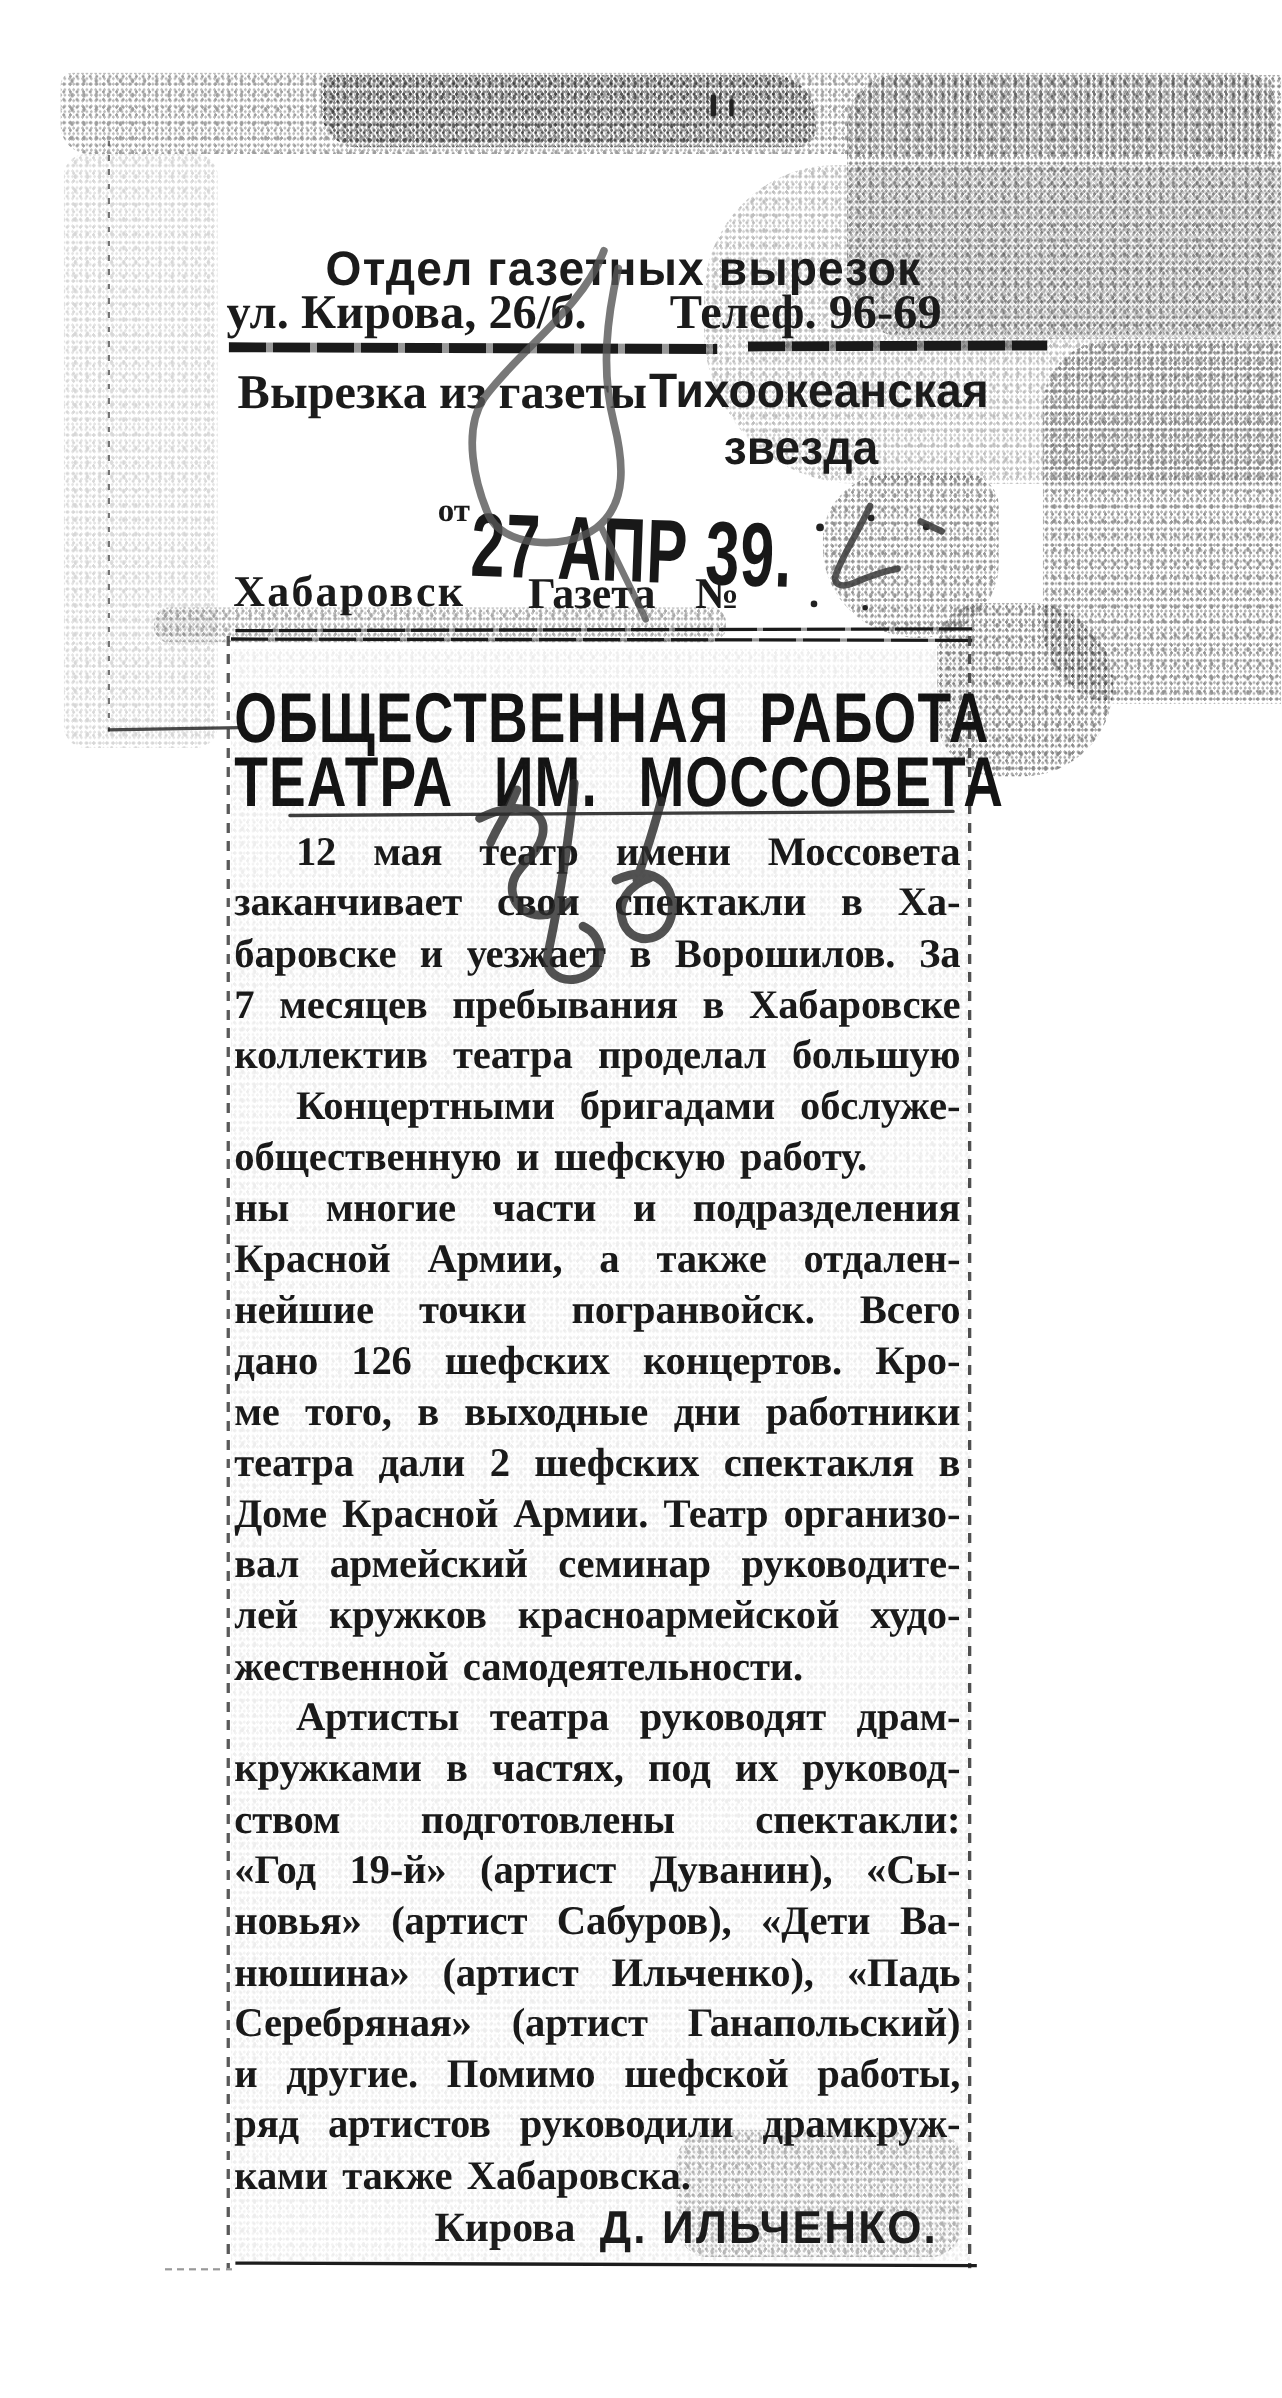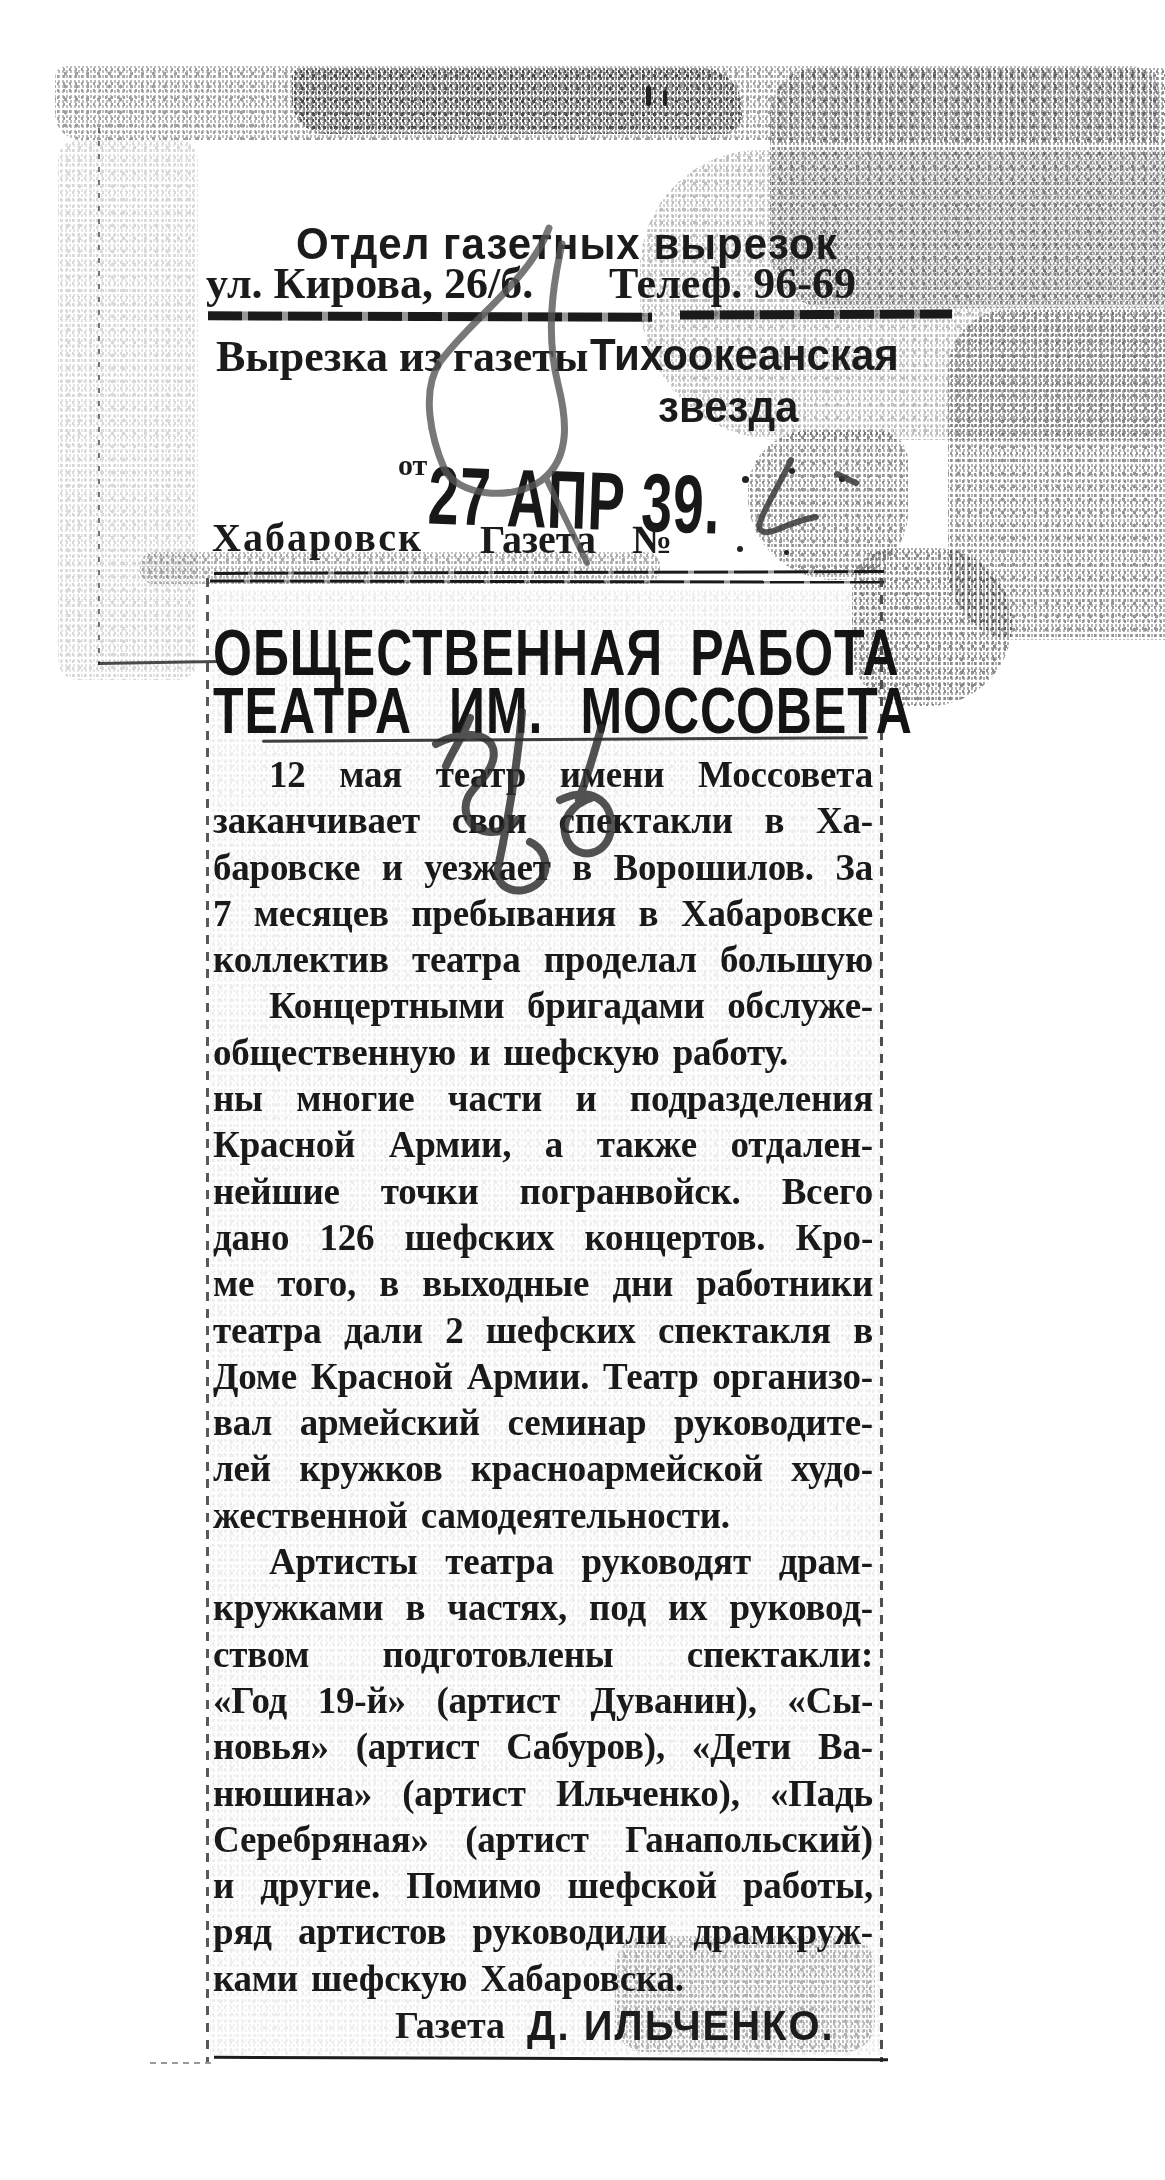--- a/index.html
+++ b/index.html
@@ -122,25 +122,25 @@
       <div class="bodyline noj">жественной самодеятельности.</div>
       <div class="bodyline ind">Артисты театра руководят драм-</div>
       <div class="bodyline">кружками в частях, под их руковод-</div>
       <div class="bodyline">ством подготовлены спектакли:</div>
       <div class="bodyline">«Год 19-й» (артист Дуванин), «Сы-</div>
       <div class="bodyline">новья» (артист Сабуров), «Дети Ва-</div>
       <div class="bodyline">нюшина» (артист Ильченко), «Падь</div>
       <div class="bodyline">Серебряная» (артист Ганапольский)</div>
       <div class="bodyline">и другие. Помимо шефской работы,</div>
       <div class="bodyline">ряд артистов руководили драмкруж-</div>
-      <div class="bodyline noj">ками шефскую Хабаровска.</div>
+      <div class="bodyline noj">ками также Хабаровска.</div>
     </div>
 
   <div class="abs" style="left:395px;top:2002px;display:flex;align-items:baseline;gap:22px;">
-    <span class="serifb sig">Газета</span>
+    <span class="serifb sig">Кирова</span>
     <span class="sansb signame">Д. ИЛЬЧЕНКО.</span>
   </div>
 
   <div class="speckle" style="left:210px;top:590px;width:672px;height:1465px;opacity:.08;"></div>
 
   <svg class="marks" width="1165" height="2180" viewBox="0 0 1165 2180">
 
     <g stroke="#565656" stroke-width="7" fill="none" stroke-linecap="round" opacity=".8">
       <path d="M 549 228 C 530 280 470 320 440 362 C 420 392 432 440 444 468 C 456 496 512 502 542 480 C 572 457 566 416 558 384 C 546 336 552 288 562 244"></path>
       <path d="M 546 478 C 560 508 576 540 587 563" stroke-width="6"></path>

